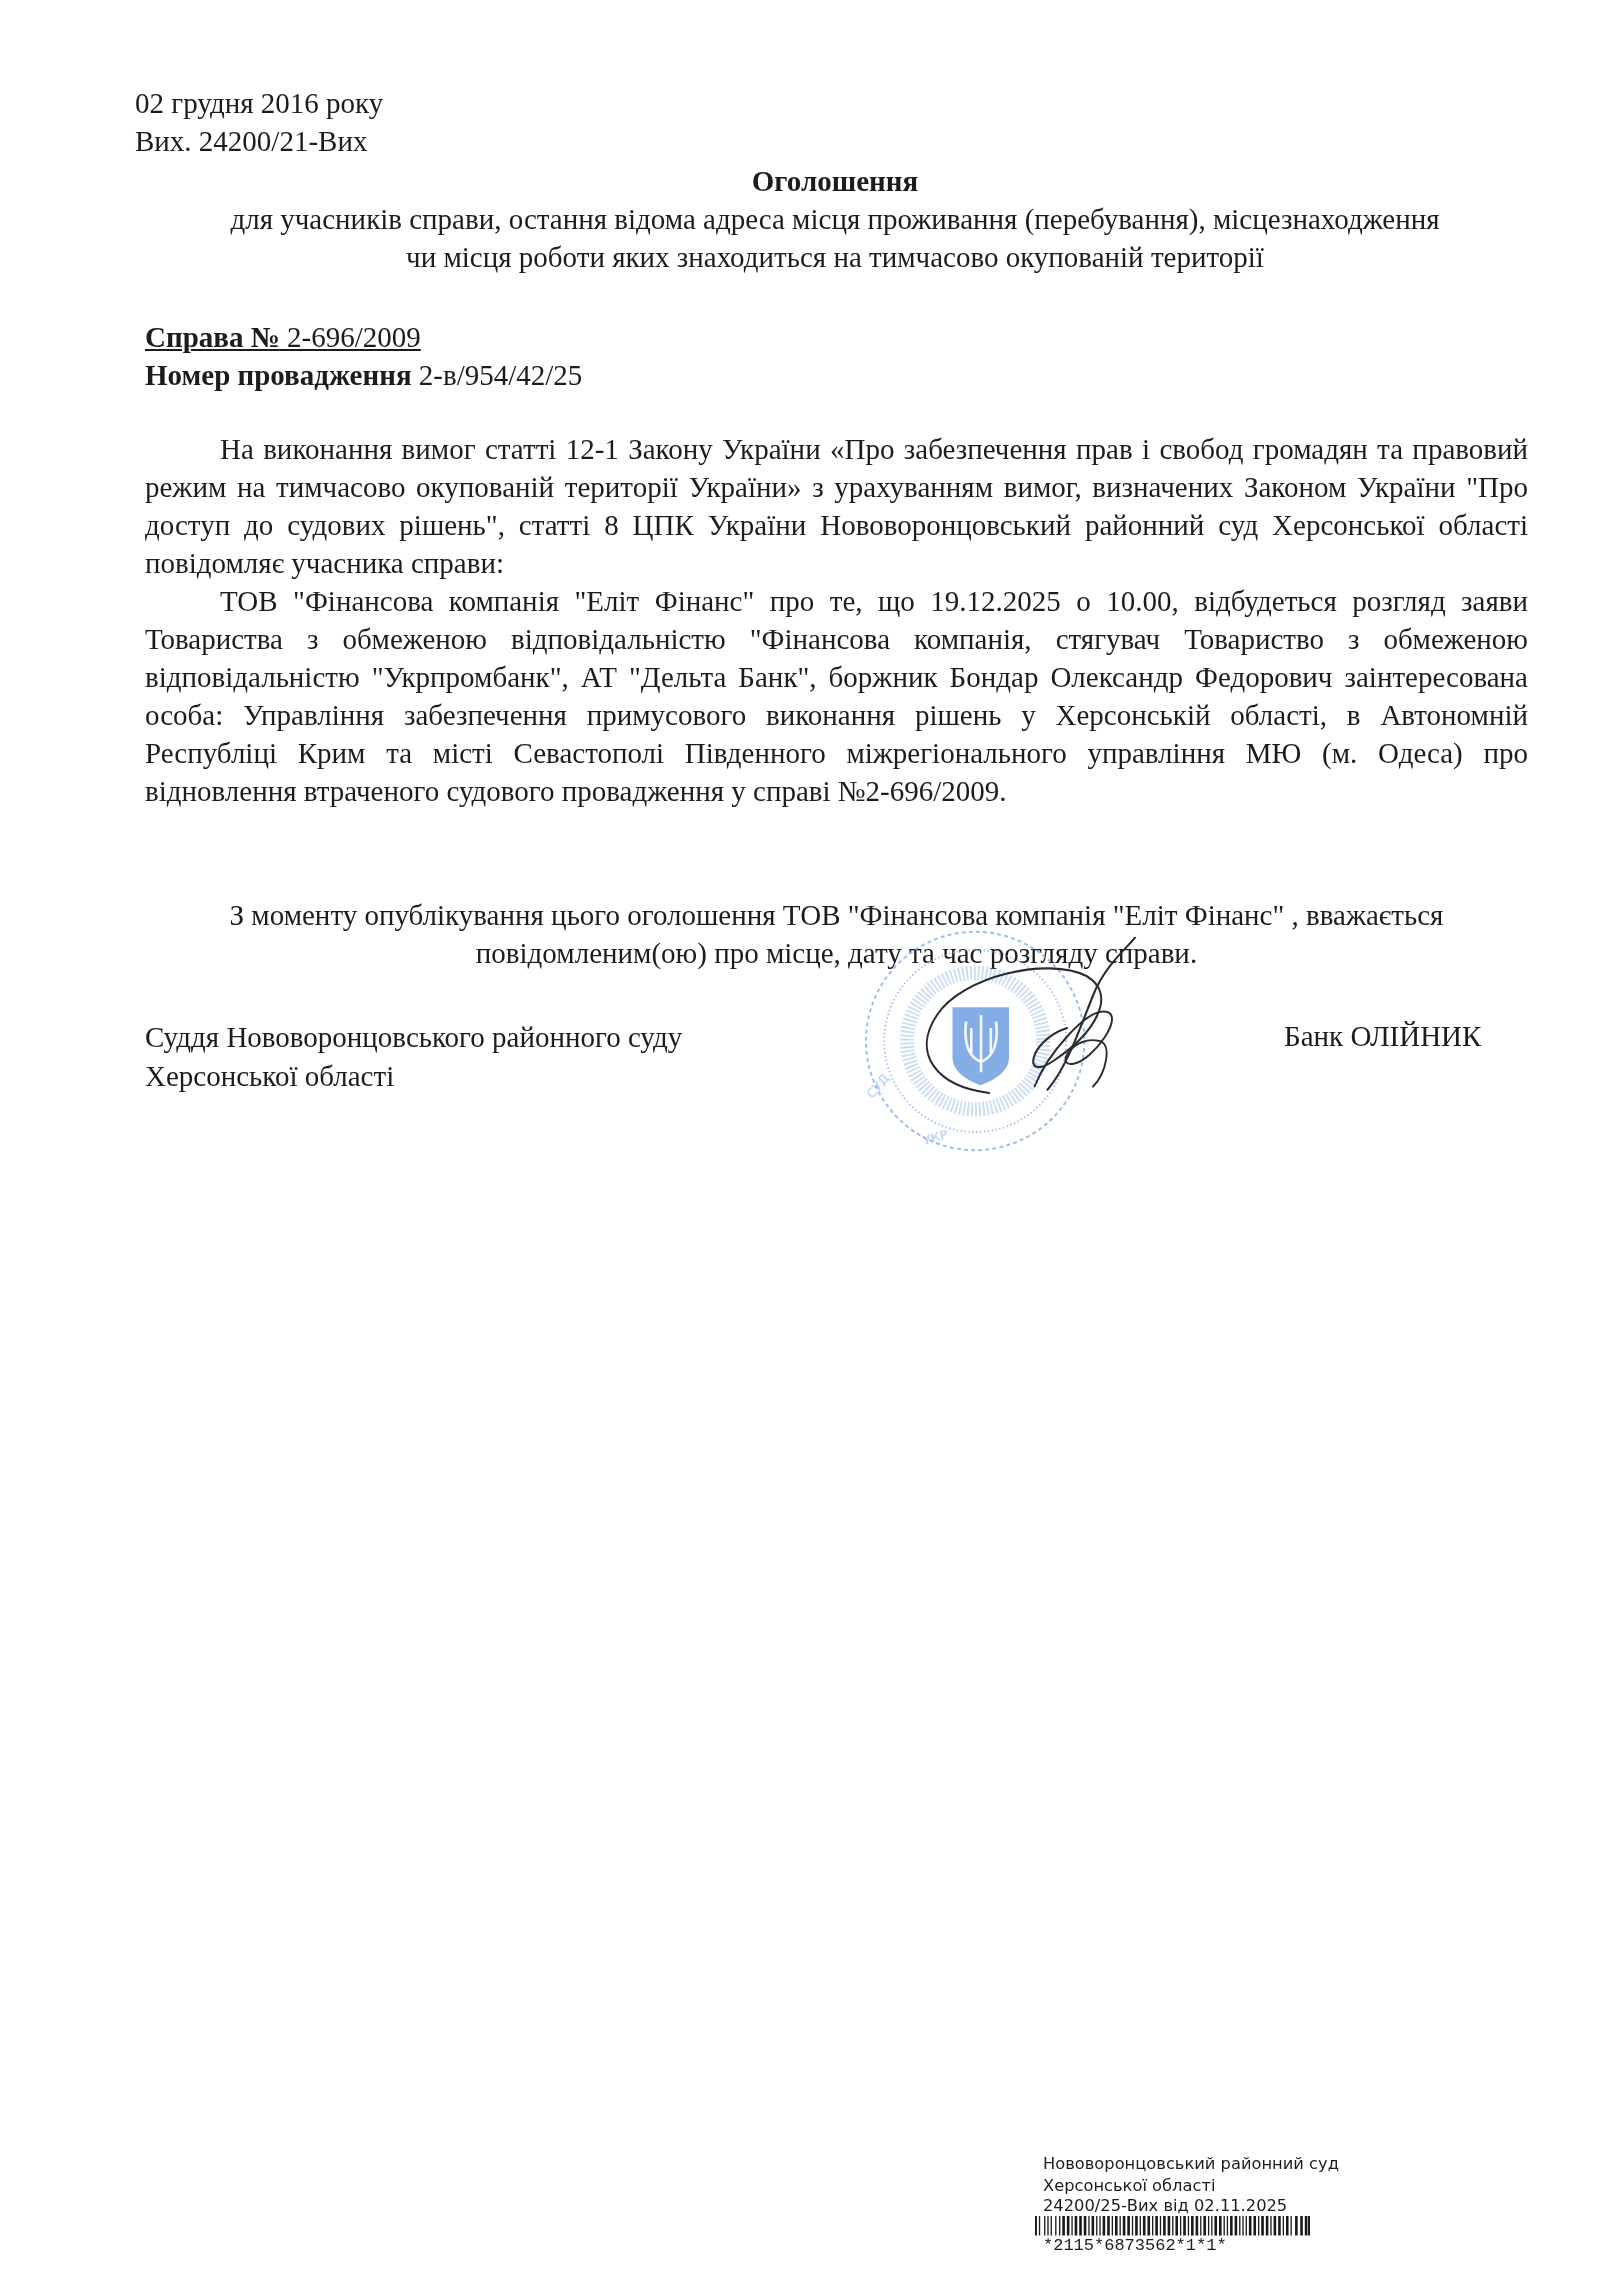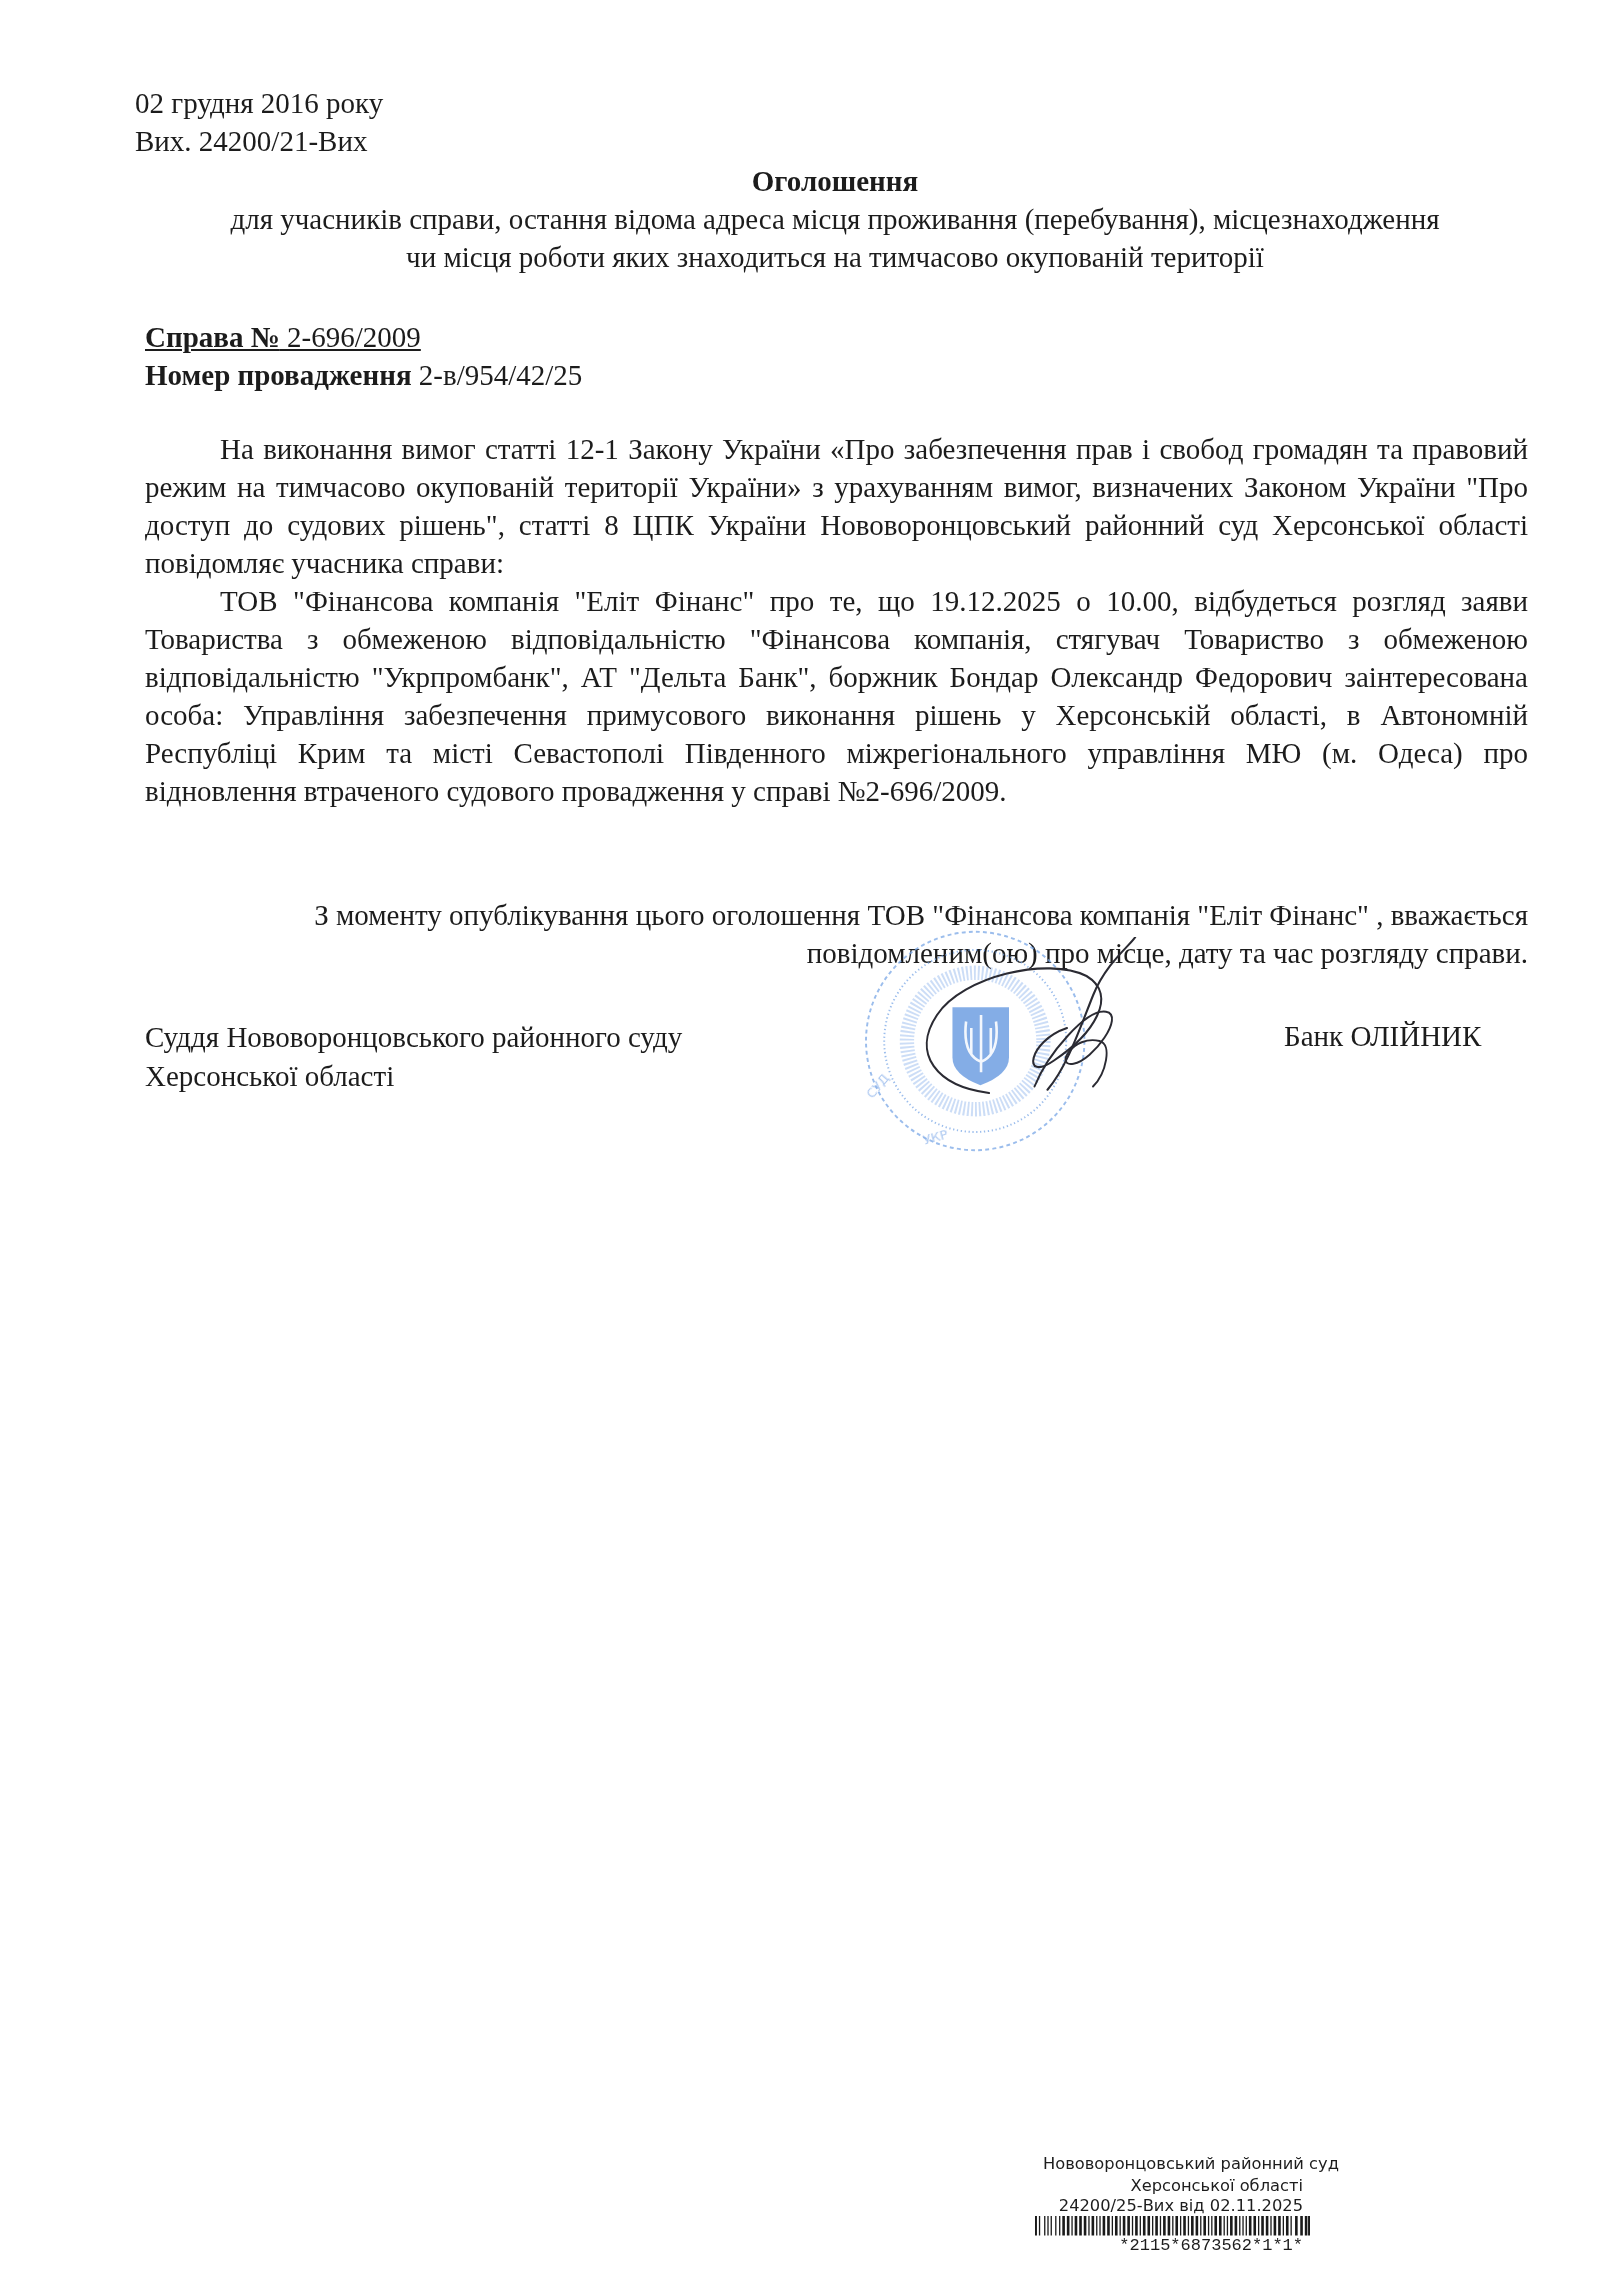--- a/index.html
+++ b/index.html
@@ -8,21 +8,21 @@
   .abs { position: absolute; white-space: nowrap; }
   .serif44 { font-size: 29px; line-height: 29px; }
   .bold { font-weight: bold; }
   .center { text-align: center; }
   .block { position: absolute; left: 145px; width: 1383px; font-size: 29px;
            line-height: 38px; text-align: justify; }
   .block p { margin: 0; }
   .indent { text-indent: 75px; }
   .stamp-text { font-family: "DejaVu Sans", "Liberation Sans", sans-serif;
                 font-size: 16.3px; line-height: 19.5px; color: #1d1d1d;
-                text-align: right; position: absolute; white-space: nowrap; }
+                text-align: left; position: absolute; white-space: nowrap; }
   .barcode { position: absolute; left: 1035px; top: 2216px; width: 275px; height: 19.5px; }
 </style>
 </head>
 <body>
 
 <div class="abs serif44" style="left:135px; top:89px;">02 грудня 2016 року</div>
 <div class="abs serif44" style="left:135px; top:127px;">Вих. 24200/21-Вих</div>
 
 <div class="abs serif44 bold center" style="left:0; width:1670px; top:167px;">Оголошення</div>
 <div class="abs serif44 center" style="left:0; width:1670px; top:205px;">для учасників справи, остання відома адреса місця проживання (перебування), місцезнаходження</div>
@@ -32,21 +32,21 @@
   <span class="bold">Справа №</span><span> 2-696/2009</span>
 </div>
 <div class="abs serif44" style="left:145px; top:361px;text-align:center;">
   <span class="bold">Номер провадження</span><span> 2-в/954/42/25</span>
 </div>
 
 <div class="block" style="top:430px;">
   <p class="indent">На виконання вимог статті 12-1 Закону України «Про забезпечення прав і свобод громадян та правовий режим на тимчасово окупованій території України» з урахуванням вимог, визначених Законом України "Про доступ до судових рішень", статті 8 ЦПК України Нововоронцовський районний суд Херсонської області повідомляє учасника справи:</p>
   <p class="indent">ТОВ "Фінансова компанія "Еліт Фінанс" про те, що  19.12.2025 о 10.00, відбудеться розгляд заяви Товариства з обмеженою відповідальністю "Фінансова компанія, стягувач Товариство з обмеженою відповідальністю "Укрпромбанк", АТ "Дельта Банк", боржник Бондар Олександр Федорович заінтересована особа: Управління забезпечення примусового виконання рішень у Херсонській області, в Автономній Республіці Крим та місті Севастополі Південного міжрегіонального управління МЮ (м. Одеса) про відновлення втраченого судового провадження у справі №2-696/2009.</p>
 </div>
-<div class="block" style="top:896px; text-align:right;">
+<div class="block" style="top:896px; text-align:center;">
   <p>З моменту опублікування цього оголошення ТОВ "Фінансова компанія "Еліт Фінанс" , вважається повідомленим(ою) про місце, дату та час розгляду справи.</p>
 </div>
 
 <div class="abs serif44" style="left:145px; top:1023px;">Суддя Нововоронцовського районного суду</div>
 <div class="abs serif44" style="left:145px; top:1062px;">Херсонської області</div>
 <div class="abs serif44" style="left:1284px; top:1022px;">Банк ОЛІЙНИК</div>
 
 <svg class="abs" style="left:827px; top:924px;" width="312" height="260" viewBox="0 0 480 400">
   <g fill="none" stroke="#7aa7e6" stroke-width="3" opacity="0.75">
     <circle cx="228" cy="180" r="168" stroke-dasharray="6 5"></circle>

